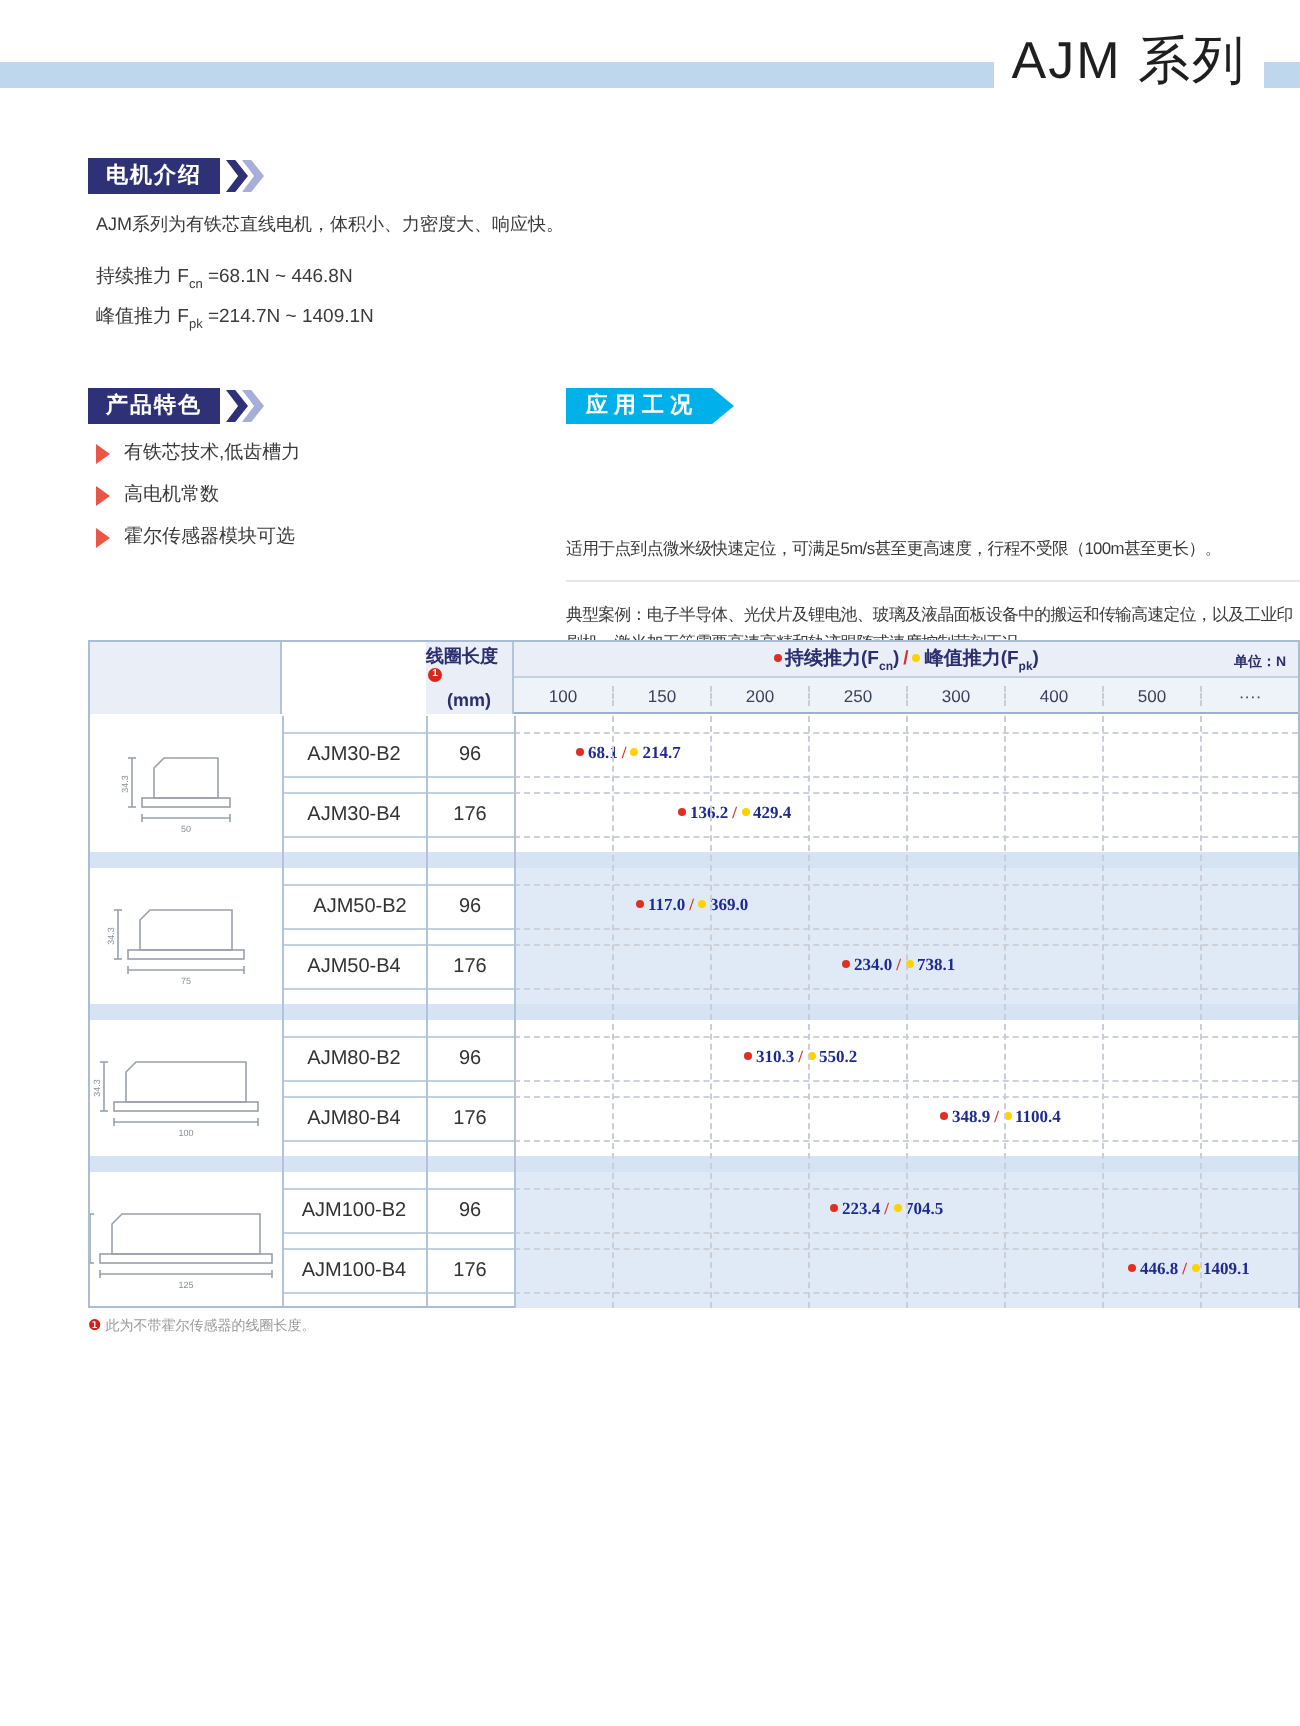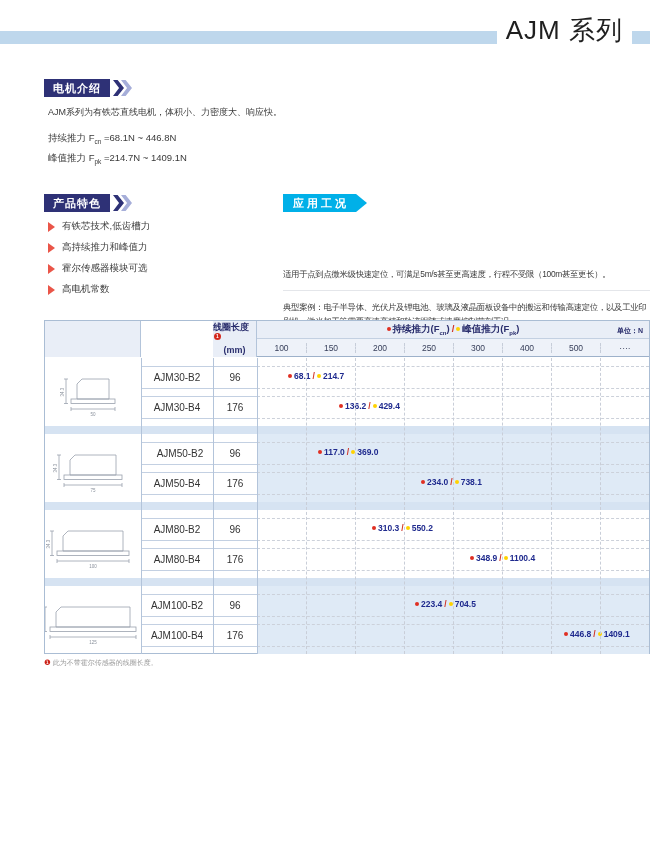--- a/index.html
+++ b/index.html
@@ -63,21 +63,21 @@
   .sep{position:absolute;left:0;width:604px;height:8px;background:#d6e3f2;}
   .colline{position:absolute;top:0;width:0;height:296px;border-left:1px solid #b3c4da;}
   .grp{position:absolute;left:0;width:604px;height:68px;}
   .cell{position:absolute;display:flex;align-items:center;justify-content:center;
       font-size:10px;color:#333;}
   .rowline{position:absolute;left:96px;width:116px;border-top:1px solid #c3d0e2;}
   .chart{position:absolute;left:212px;top:0;width:392px;height:296px;}
   .tint{position:absolute;left:0;width:392px;background:#dfeaf6;}
   .vline{position:absolute;top:0;height:296px;border-left:1px dashed #c9ced8;}
   .hline{position:absolute;left:0;width:392px;border-top:1px dashed #ccd1da;}
-  .val{position:absolute;white-space:nowrap;font-size:8.5px;font-weight:bold;color:#1f2a8e;}
+  .val{position:absolute;white-space:nowrap;font-size:8.5px;font-weight:bold;color:#1f2a8e;font-family:Liberation Serif, serif;}
   
   .footnote{position:absolute;left:44px;top:658px;font-size:7px;color:#999;}
   .footnote .mark{color:#cc2218;font-size:7.5px;margin-right:2px;}
 </style>
 </head>
 <body>
 
 <div class="page">
 
   <div class="topbar"></div>
@@ -101,29 +101,25 @@
     <span class="chev c1"></span>
     <span class="chev c2"></span>
   </div>
   <div class="features">
     <div class="feat-item">
         <span class="tri"></span>
         <span>有铁芯技术,低齿槽力</span>
       </div>
     <div class="feat-item">
         <span class="tri"></span>
-        <span>高持续推力和峰值力</span>
+        <span>高电机常数</span>
       </div>
     <div class="feat-item">
         <span class="tri"></span>
         <span>霍尔传感器模块可选</span>
-      </div>
-    <div class="feat-item">
-        <span class="tri"></span>
-        <span>高电机常数</span>
       </div>
   </div>
 
   <div class="sec-label" style="left:283px;top:194px;">
     <span class="tag-cyan">应用工况</span>
   </div>
   <div class="apps">
     <p>适用于点到点微米级快速定位，可满足5m/s甚至更高速度，行程不受限（100m甚至更长）。</p>
     <hr class="divider">
     <p>典型案例：电子半导体、光伏片及锂电池、玻璃及液晶面板设备中的搬运和传输高速定位，以及工业印刷机、激光加工等需要高速高精和轨迹跟随或速度控制苛刻工况。</p>

